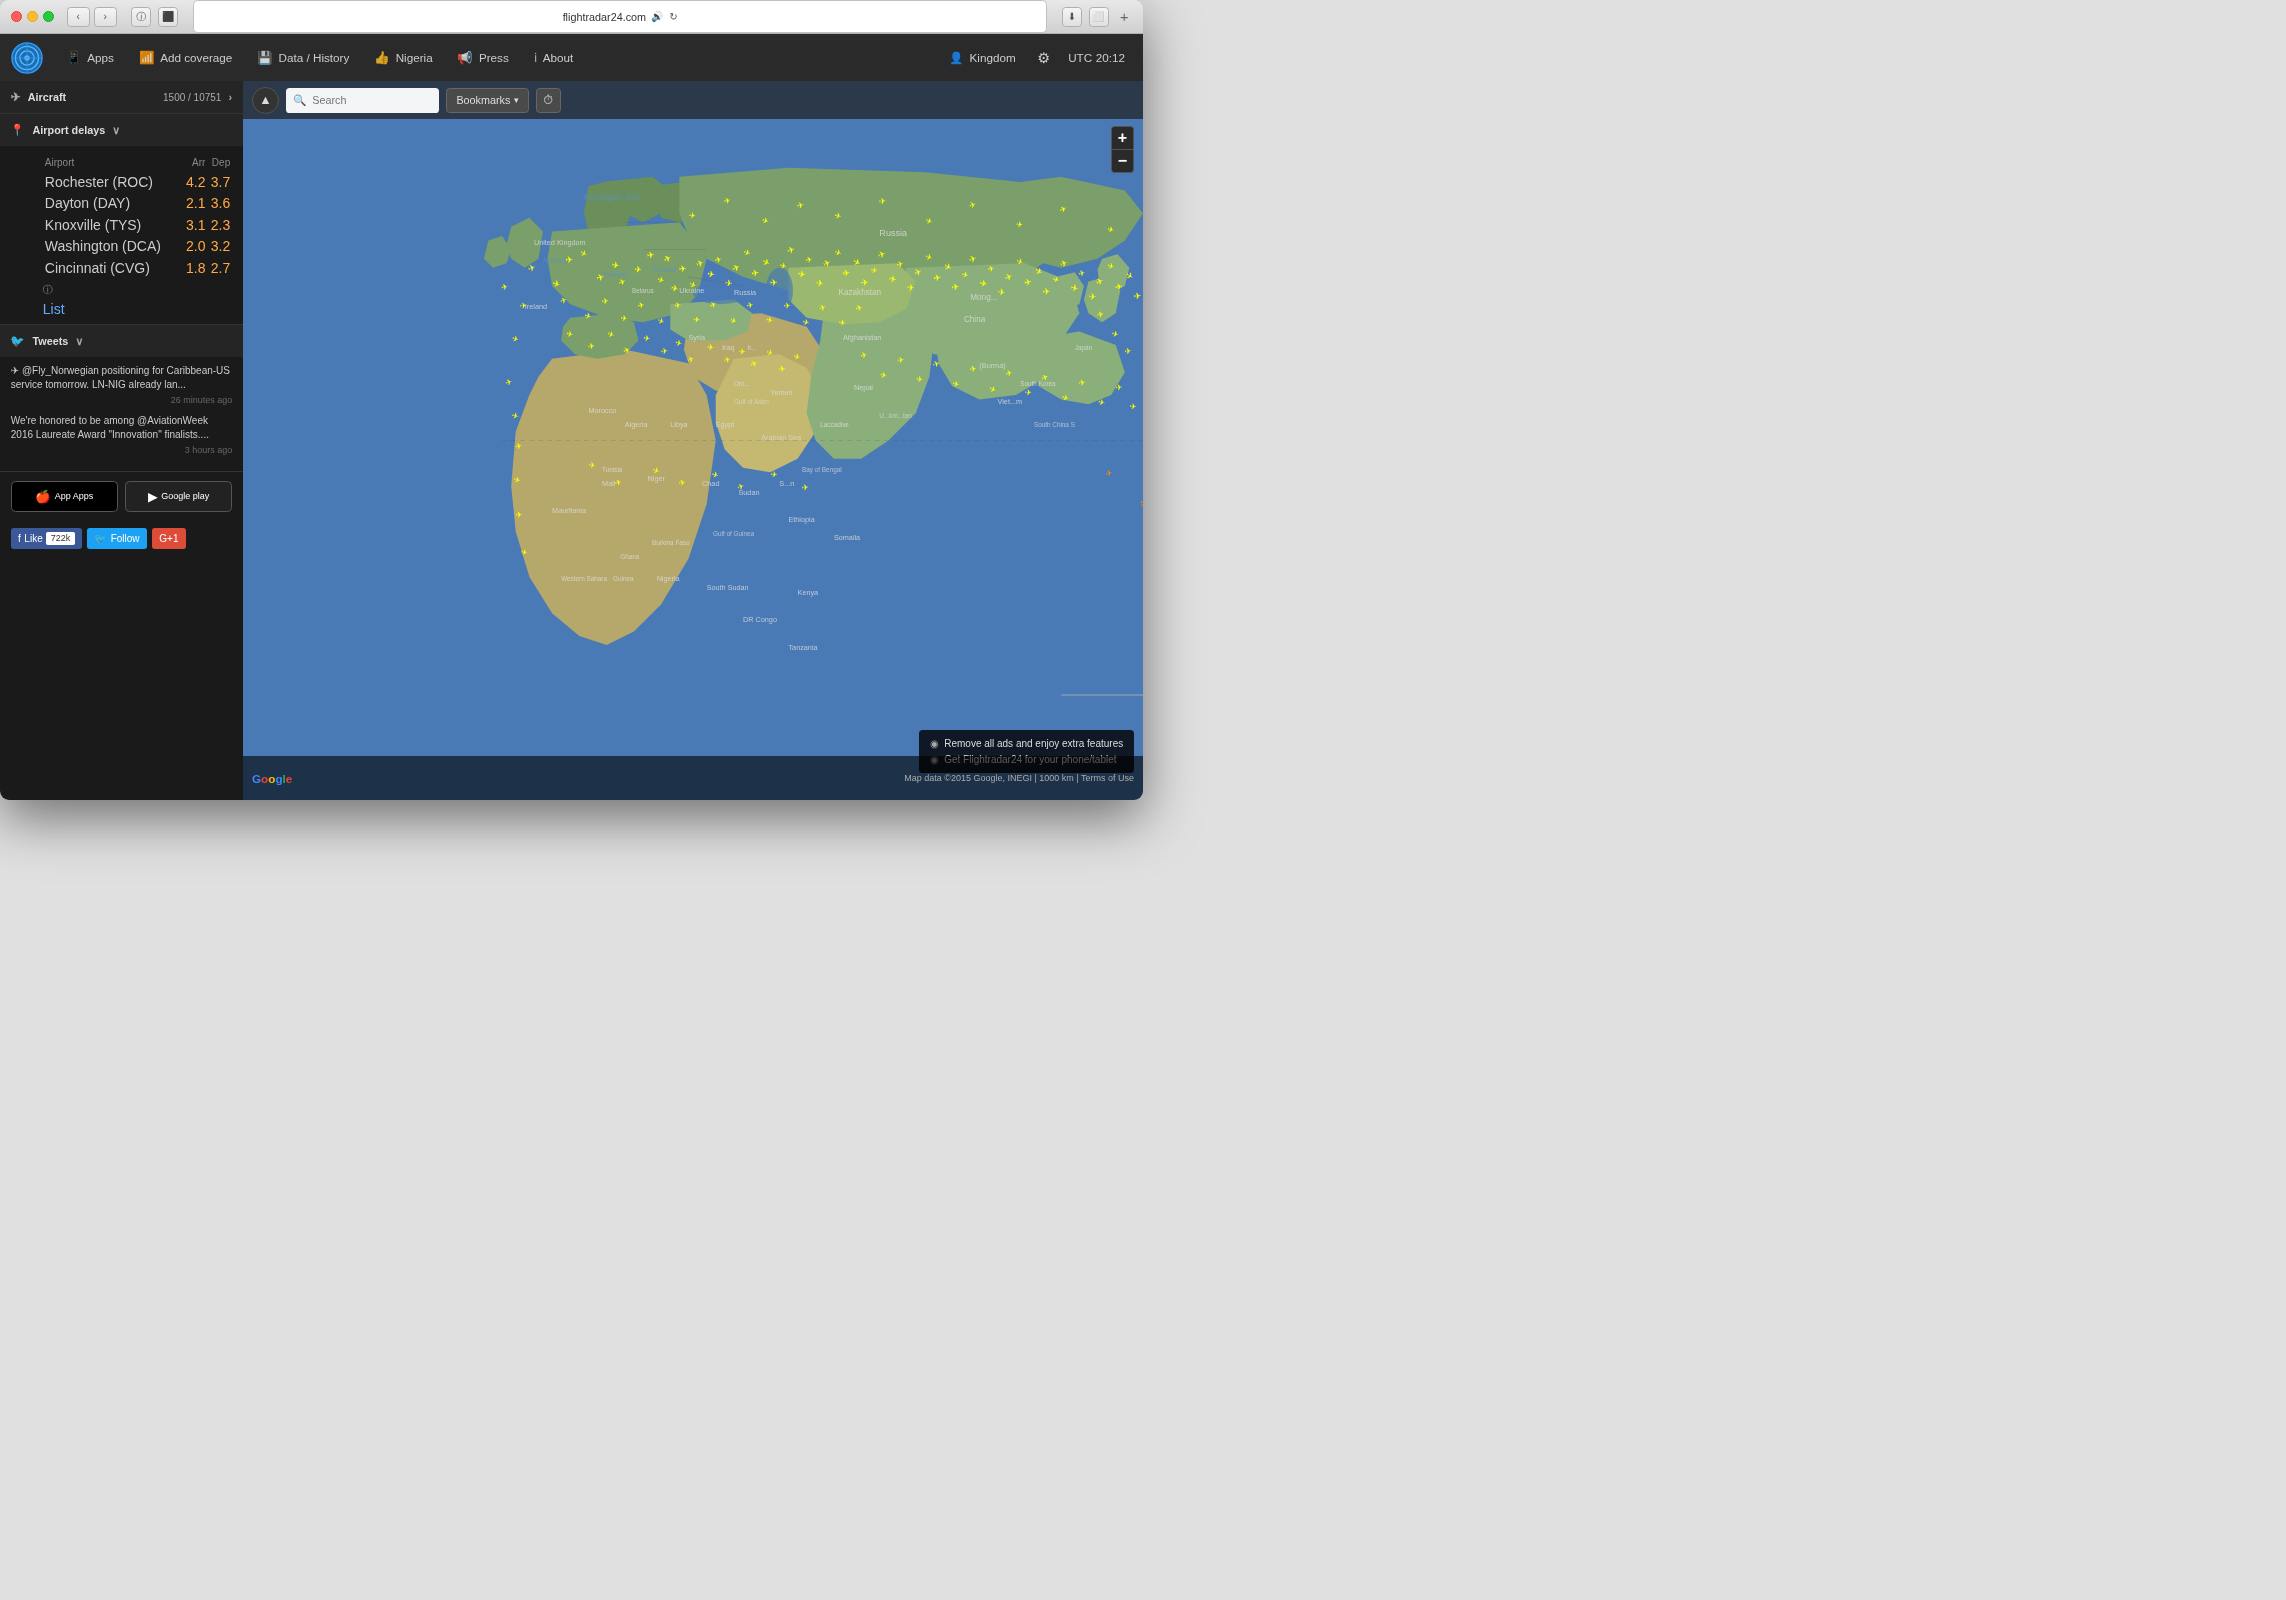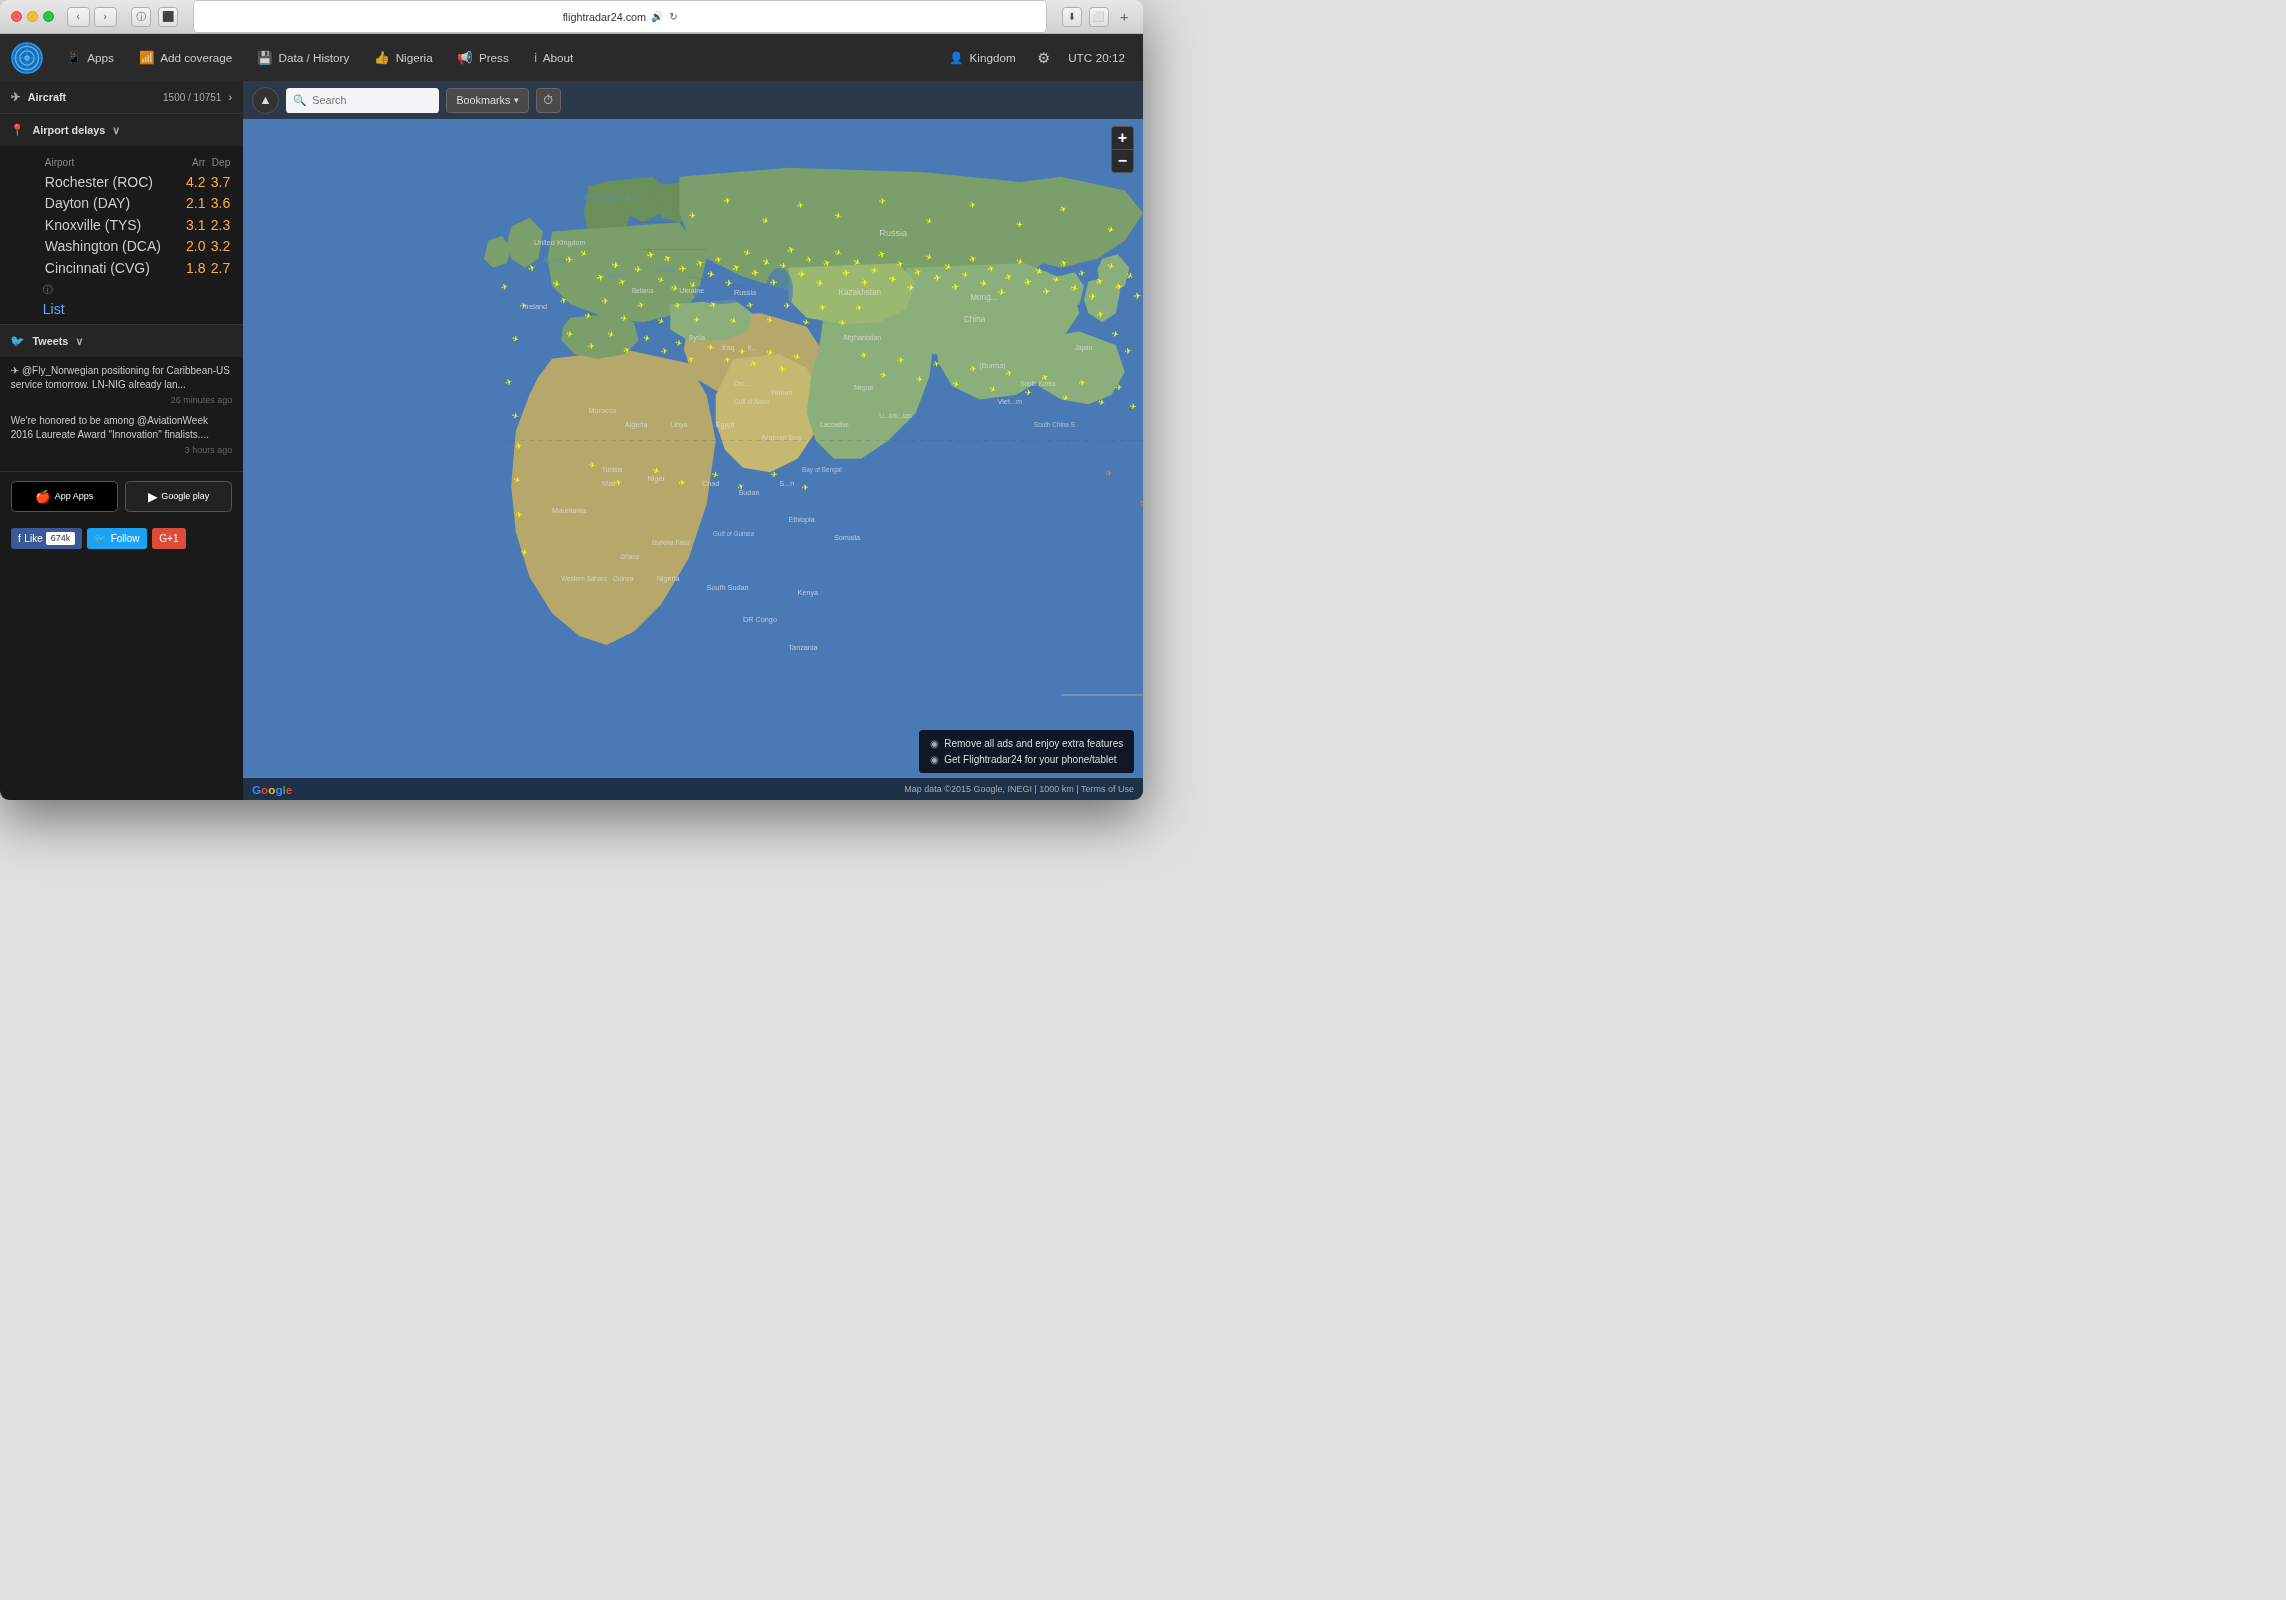--- a/index.html
+++ b/index.html
@@ -487,21 +487,21 @@
     }
     .zoom-btn:first-child { border-radius: 3.6px 3.6px 0 0; border-bottom: none; }
     .zoom-btn:last-child { border-radius: 0 0 3.6px 3.6px; }
 
     
     .map-bottom {
       position: absolute;
       bottom: 0;
       left: 0;
       right: 0;
-      height: 22px;
+      height: 44px;
       background: rgba(0,0,0,0.6);
       display: flex;
       align-items: center;
       justify-content: space-between;
       padding: 0 9px;
       z-index: 10;
     }
     .google-logo {
       color: white;
       font-size: 11.7px;
@@ -719,21 +719,21 @@
         <div class="app-store-btn" style="background:#222;">
           <span class="store-logo">▶</span>
           <span>Google play</span>
         </div>
       </div>
 
       <div class="social-buttons">
         <div class="fb-btn">
           <span>f</span>
           <span>Like</span>
-          <span class="fb-count">674k</span>
+          <span class="fb-count">722k</span>
         </div>
         <div class="tw-btn">
           <span>🐦</span>
           <span>Follow</span>
         </div>
         <div class="gplus-btn">
           <span>G+1</span>
         </div>
       </div>
 

